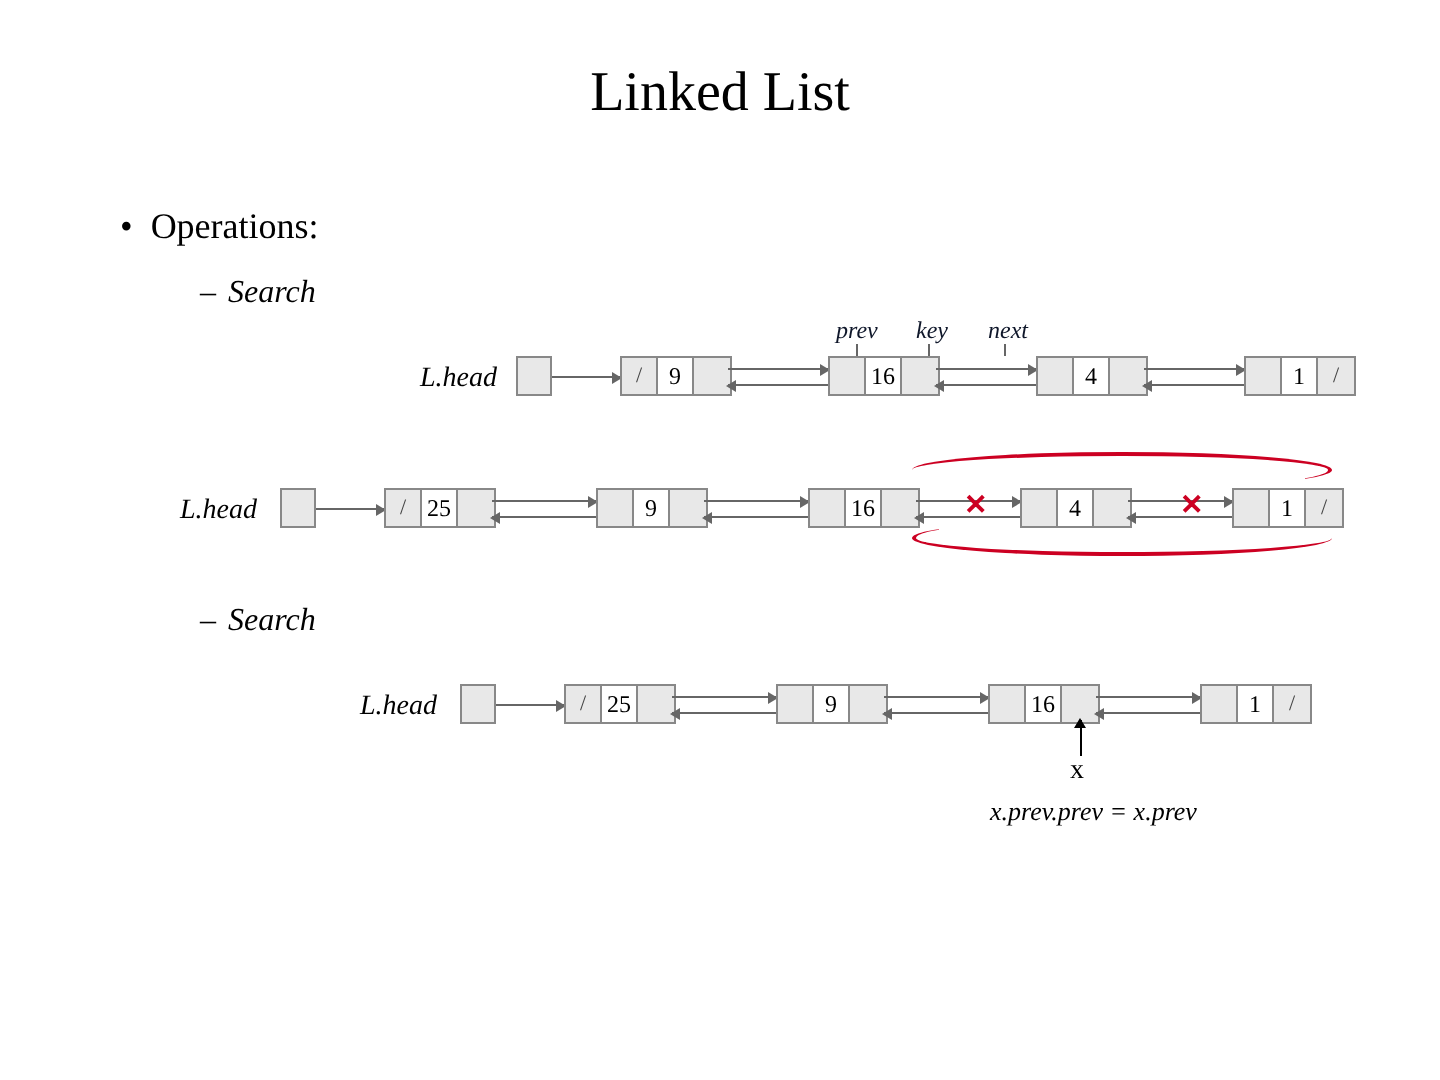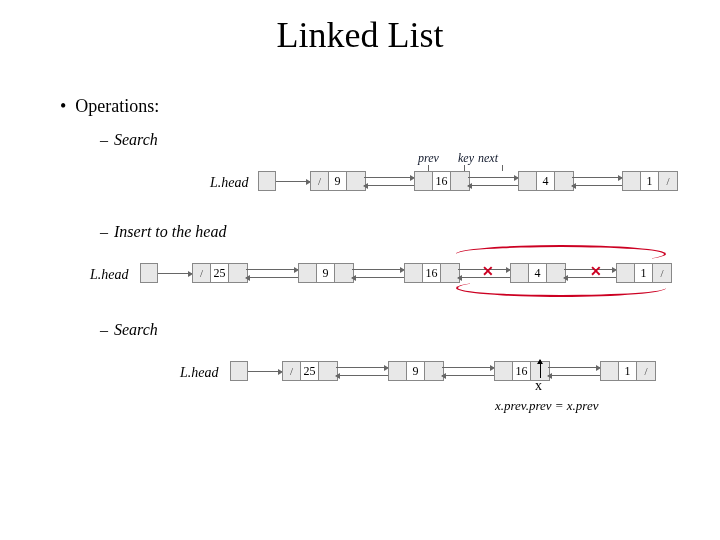--- a/index.html
+++ b/index.html
@@ -8,22 +8,22 @@
     padding: 0;
     width: 720px;
     height: 540px;
     background: #fff;
     font-family: "Times New Roman", serif;
     color: #000;
     position: relative;
   }
   .title {
     text-align: center;
-    font-size: 36px;
-    padding-top: 14px;
+    font-size: 28px;
+    padding-top: 31px;
   }
   .content {
     padding: 40px 50px 0 60px;
     font-size: 18px;
   }
   .bullet-line { margin-bottom: 14px; }
   .sub-bullet { margin-left: 40px; font-size: 16px; margin-bottom: 8px; font-style: italic; }
   .dash { display:inline-block; width:14px; }
 
   .diagram { position:relative; margin: 6px 0 18px 0; height: 48px; }
@@ -103,21 +103,21 @@
 <div class="title">Linked List</div>
 
 <div class="content">
   <div class="bullet-line">•&nbsp;&nbsp;<span>Operations:</span></div>
 
   <div class="sub-bullet"><span class="dash">–</span><span>Search</span></div>
 
   <div class="diagram d1">
     <span class="lbl" style="left:208px; top:-6px;">prev</span>
     <span class="lbl" style="left:248px; top:-6px;">key</span>
-    <span class="lbl" style="left:268px; top:-6px;font-style:italic;">next</span>
+    <span class="lbl" style="left:284px; top:-6px;font-style:italic;">next</span>
     <div class="tick" style="left:218px; top:8px;"></div>
     <div class="tick" style="left:254px; top:8px;"></div>
     <div class="tick" style="left:292px; top:8px;"></div>
 
     <span class="lhead">L.head</span>
     <div class="headbox" style="left:48px;"></div>
     <div class="arrow-r" style="left:66px; top:24px; width:34px;"></div>
 
     <div class="node" style="left:100px;">
       <div class="cell slash"></div>
@@ -143,21 +143,20 @@
     <div class="arrow-r" style="left:362px; top:20px; width:50px;"></div>
     <div class="arrow-l" style="left:362px; top:28px; width:50px;"></div>
 
     <div class="node" style="left:412px;">
       <div class="cell"></div>
         <div class="cell val">1</div>
         <div class="cell slash"></div>
     </div>
   </div>
 
-  <div class="sub-bullet"><span class="dash">–</span><span>Insert to the head</span></div>
 
   <div class="diagram d2">
     <span class="lhead">L.head</span>
     <div class="headbox" style="left:50px;"></div>
     <div class="arrow-r" style="left:68px; top:24px; width:34px;"></div>
 
     <div class="node" style="left:102px;">
       <div class="cell slash"></div>
         <div class="cell val">25</div>
         <div class="cell"></div>

